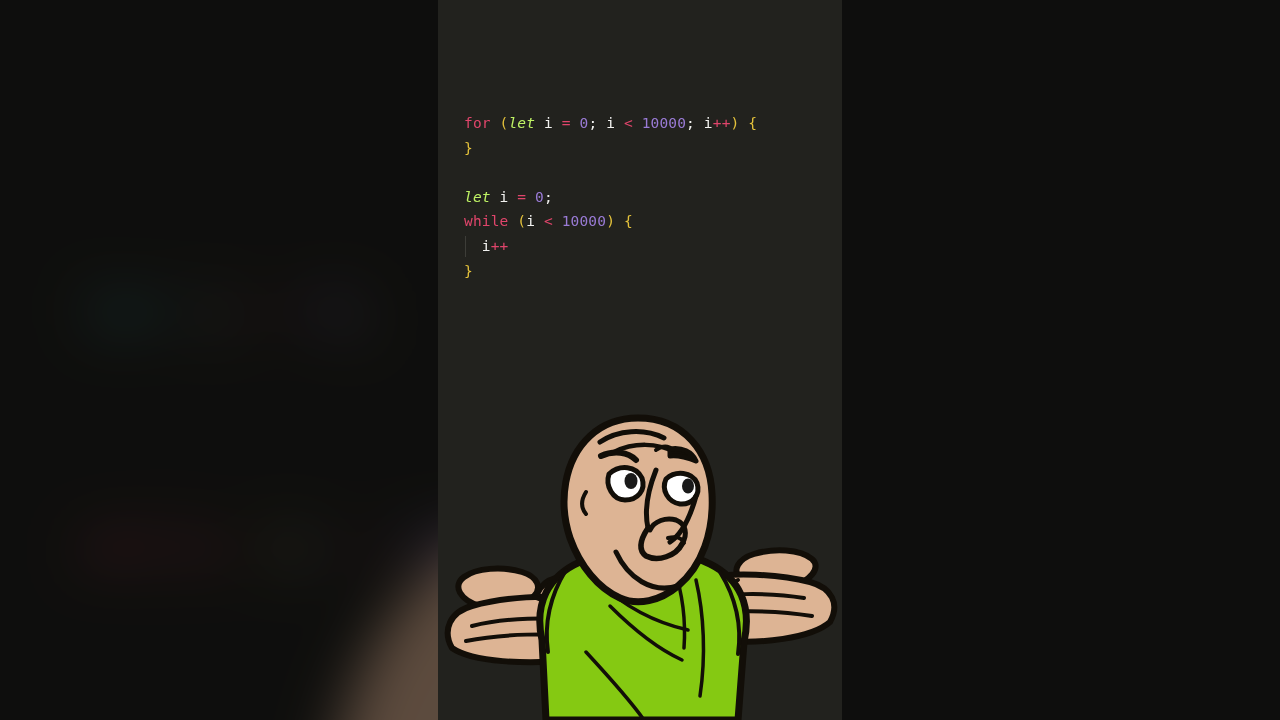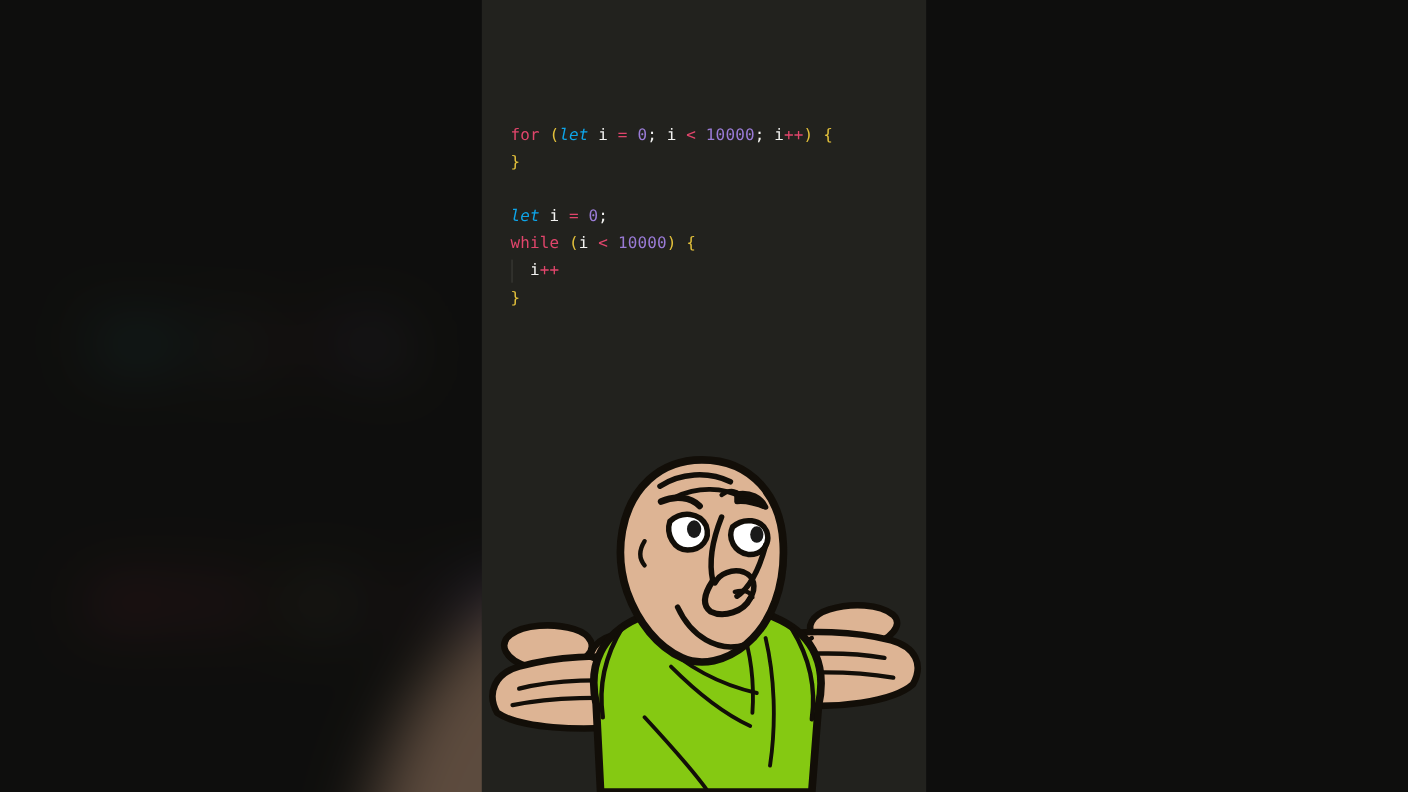--- a/index.html
+++ b/index.html
@@ -84,21 +84,21 @@
     top: 111px;
     font-size: 14.5px;
     line-height: 24.6px;
     white-space: pre;
     letter-spacing: 0.15px;
     font-family: "DejaVu Sans Mono", monospace;
   }
   .code-line { position: relative; height: 24.6px; }
   .tok { white-space: pre; }
   .kw    { color: #e0456b; }
-  .let   { color: #0ea5e9; font-style: italic; }
+  .let   { color: #bef264; font-style: italic; }
   .id    { color: #f2f2f0; }
   .op    { color: #e0456b; }
   .num   { color: #9a7bd6; }
   .punc  { color: #f2f2f0; }
   .brk   { color: #e3c13b; }
   .spacer { height: 24.6px; }
   .indent-guide {
     position: absolute;
     left: 1px;
     top: 2px;

